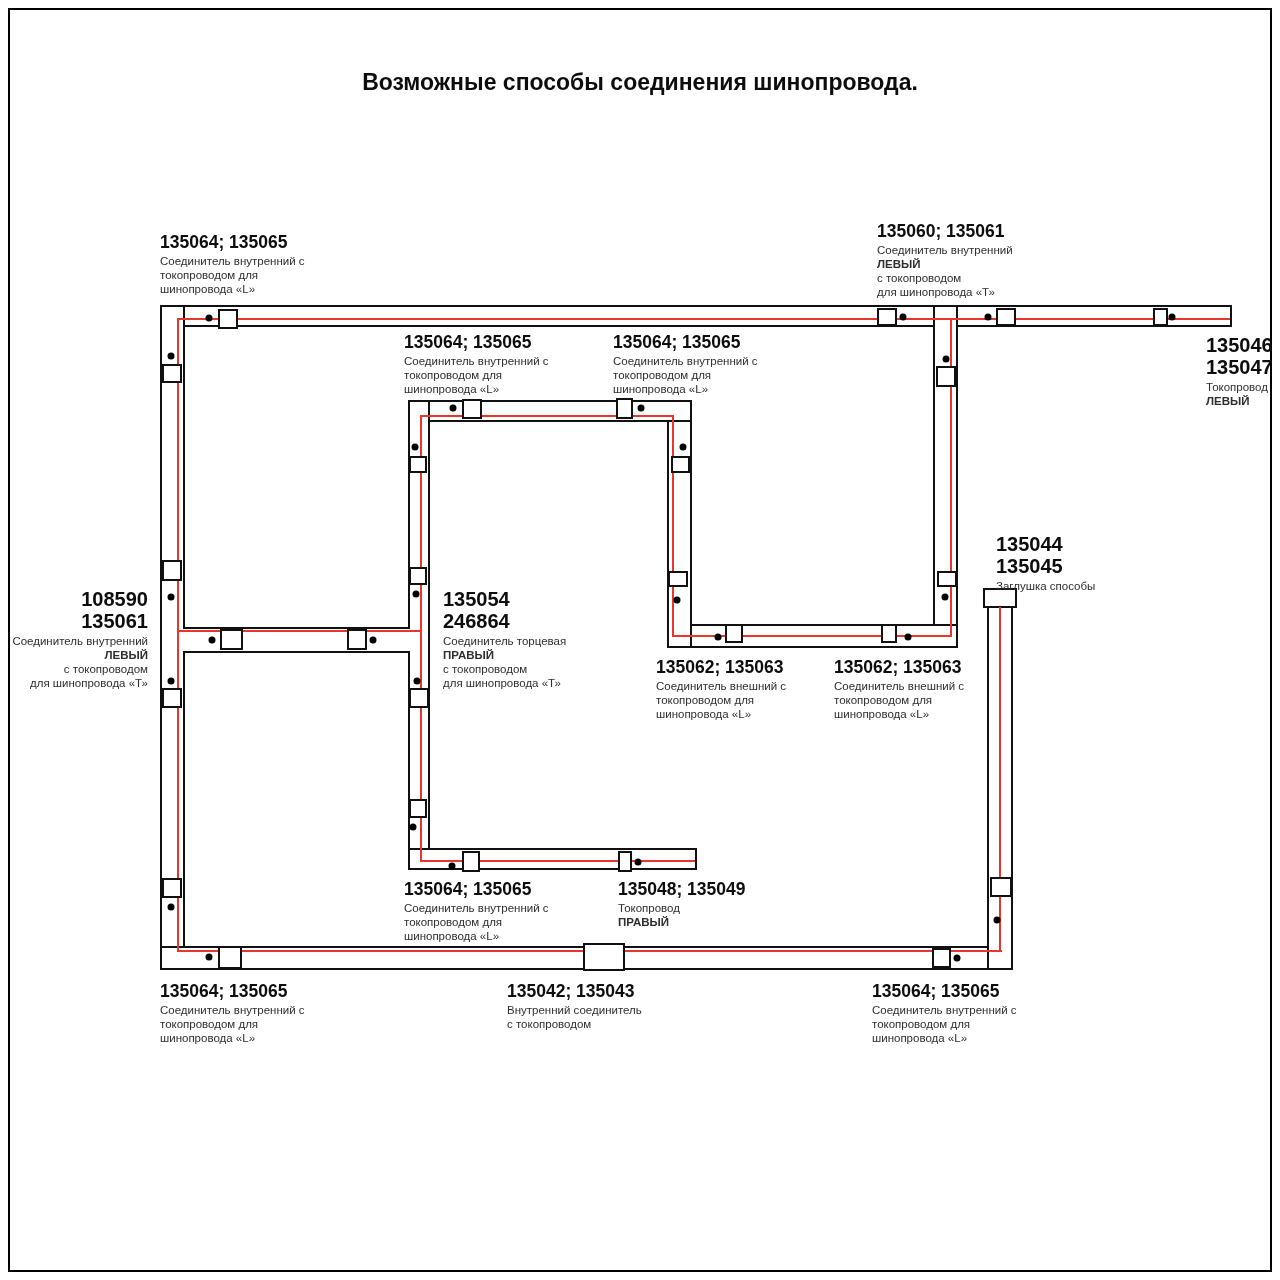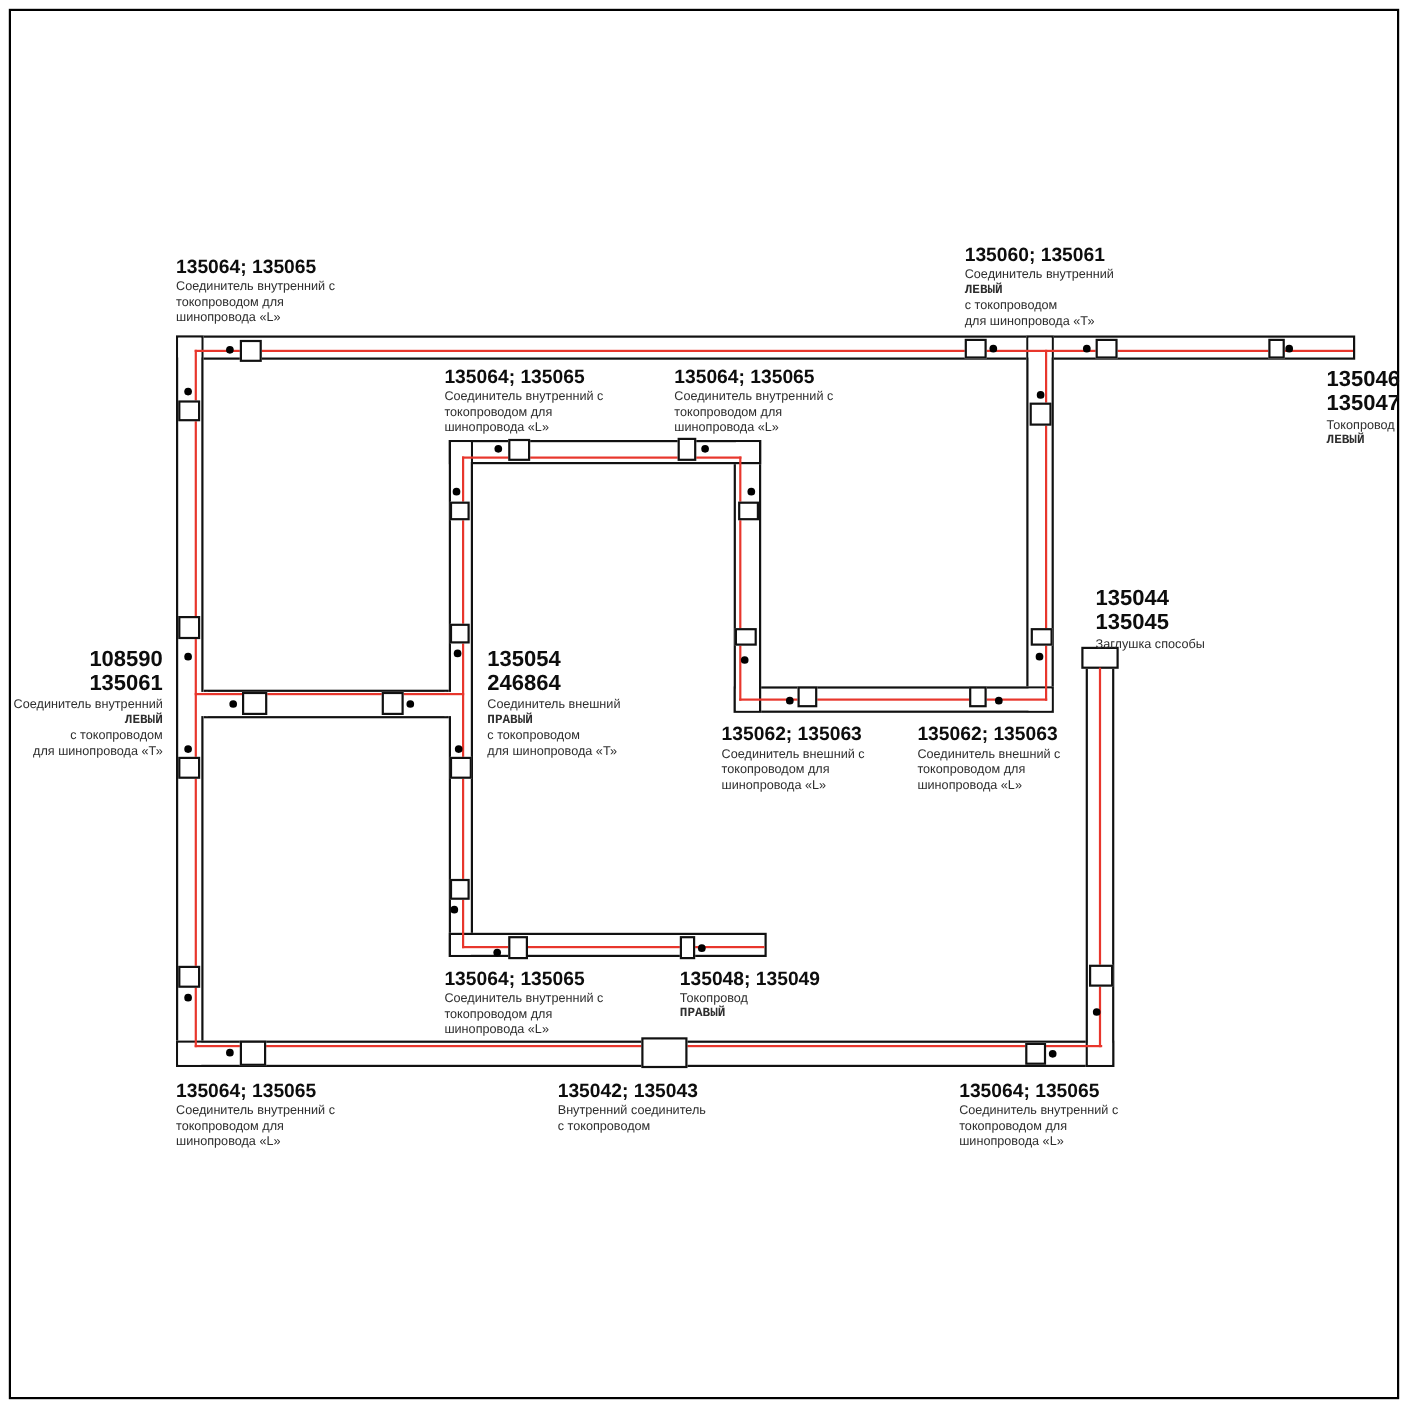--- a/index.html
+++ b/index.html
@@ -24,29 +24,30 @@
   .patch{position:absolute;background:#fff;z-index:2;}
   .cond{position:absolute;background:var(--red);z-index:3;}
   .cbox{position:absolute;background:#fff;border:2px solid var(--track);box-sizing:border-box;z-index:4;}
   .dot{position:absolute;width:7px;height:7px;background:#000;border-radius:50%;transform:translate(-50%,-50%);z-index:5;}
   
   .lbl{position:absolute;white-space:nowrap;z-index:6;}
   .lbl.r{text-align:right;}
   .code{font-size:17.5px;font-weight:bold;line-height:20px;color:#0d0d0d;}
   .code-lg{font-size:20px;font-weight:bold;line-height:22px;color:#0d0d0d;}
   .desc{font-size:11.5px;line-height:14px;color:var(--desc);margin-top:2px;}
-  .desc .b{font-weight:bold;font-family:Liberation Mono, monospace;}
+  .desc .b{font-weight:bold;}
 </style>
 </head>
 <body>
 
 <div id="canvas">
   <div class="frame"></div>
 
   <div class="title">
+    <div>Возможные способы соединения шинопровода.</div>
   </div>
 
   <div id="diagram-layer">
       <div class="track" style="left: 160px; top: 305px; width: 1072px; height: 22px;"></div>
       <div class="track" style="left: 160px; top: 305px; width: 25px; height: 665px;"></div>
       <div class="track" style="left: 160px; top: 946px; width: 853px; height: 24px;"></div>
       <div class="track" style="left: 987px; top: 606px; width: 26px; height: 364px;"></div>
       <div class="track" style="left: 983px; top: 588px; width: 34px; height: 20px;"></div>
       <div class="track" style="left: 933px; top: 305px; width: 25px; height: 343px;"></div>
       <div class="track" style="left: 667px; top: 624px; width: 291px; height: 24px;"></div>
@@ -188,21 +189,21 @@
       <div class="b">ЛЕВЫЙ</div>
       <div>с токопроводом</div>
       <div>для шинопровода «Т»</div>
     </div>
   </div>
 
   <div class="lbl" style="left:443px;top:588px">
     <div class="code-lg">135054</div>
     <div class="code-lg">246864</div>
     <div class="desc">
-      <div>Соединитель внешний</div>
+      <div>Соединитель торцевая</div>
       <div class="b">ПРАВЫЙ</div>
       <div>с токопроводом</div>
       <div>для шинопровода «Т»</div>
     </div>
   </div>
 
   <div class="lbl" style="left:656px;top:657px">
     <div class="code">135062; 135063</div>
     <div class="desc">
       <div>Соединитель внешний с</div>

